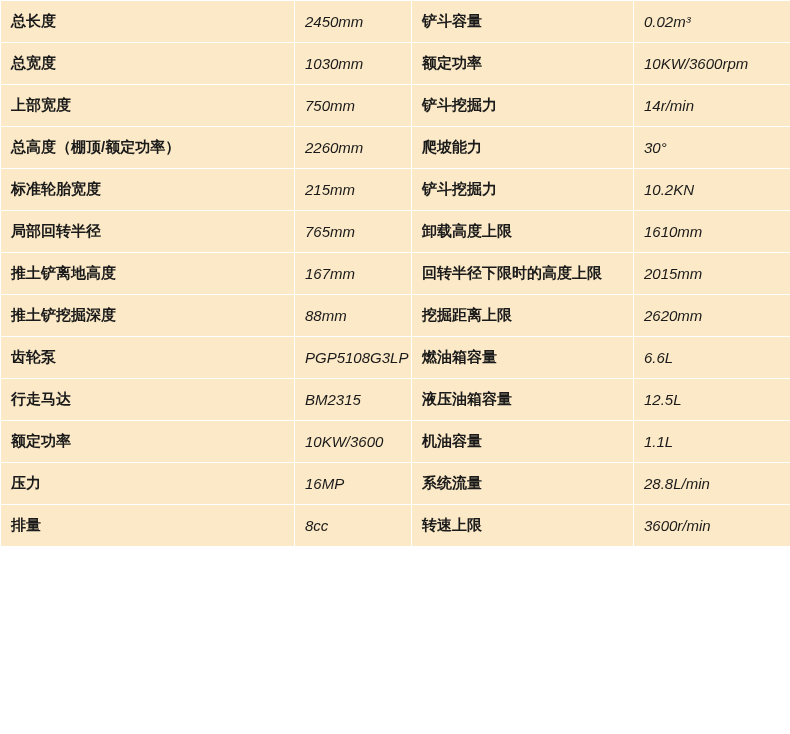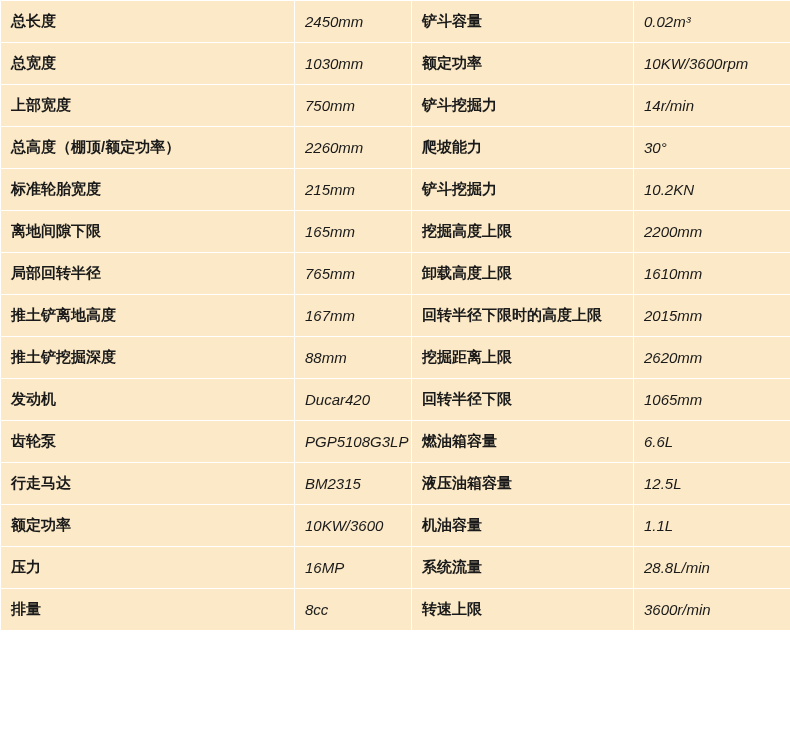--- a/index.html
+++ b/index.html
@@ -77,48 +77,36 @@
         <td class="label">爬坡能力</td>
         <td class="value">30°</td>
       </tr>
       <tr>
         <td class="label">标准轮胎宽度</td>
         <td class="value">215mm</td>
         <td class="label">铲斗挖掘力</td>
         <td class="value">10.2KN</td>
       </tr>
       <tr>
-        <td class="label">离地间隙下限</td>
-        <td class="value">165mm</td>
-        <td class="label">挖掘高度上限</td>
-        <td class="value">2200mm</td>
-      </tr>
-      <tr>
         <td class="label">局部回转半径</td>
         <td class="value">765mm</td>
         <td class="label">卸载高度上限</td>
         <td class="value">1610mm</td>
       </tr>
       <tr>
         <td class="label">推土铲离地高度</td>
         <td class="value">167mm</td>
         <td class="label">回转半径下限时的高度上限</td>
         <td class="value">2015mm</td>
       </tr>
       <tr>
         <td class="label">推土铲挖掘深度</td>
         <td class="value">88mm</td>
         <td class="label">挖掘距离上限</td>
         <td class="value">2620mm</td>
-      </tr>
-      <tr>
-        <td class="label">发动机</td>
-        <td class="value">Ducar420</td>
-        <td class="label">回转半径下限</td>
-        <td class="value">1065mm</td>
       </tr>
       <tr>
         <td class="label">齿轮泵</td>
         <td class="value">PGP5108G3LP</td>
         <td class="label">燃油箱容量</td>
         <td class="value">6.6L</td>
       </tr>
       <tr>
         <td class="label">行走马达</td>
         <td class="value">BM2315</td>

